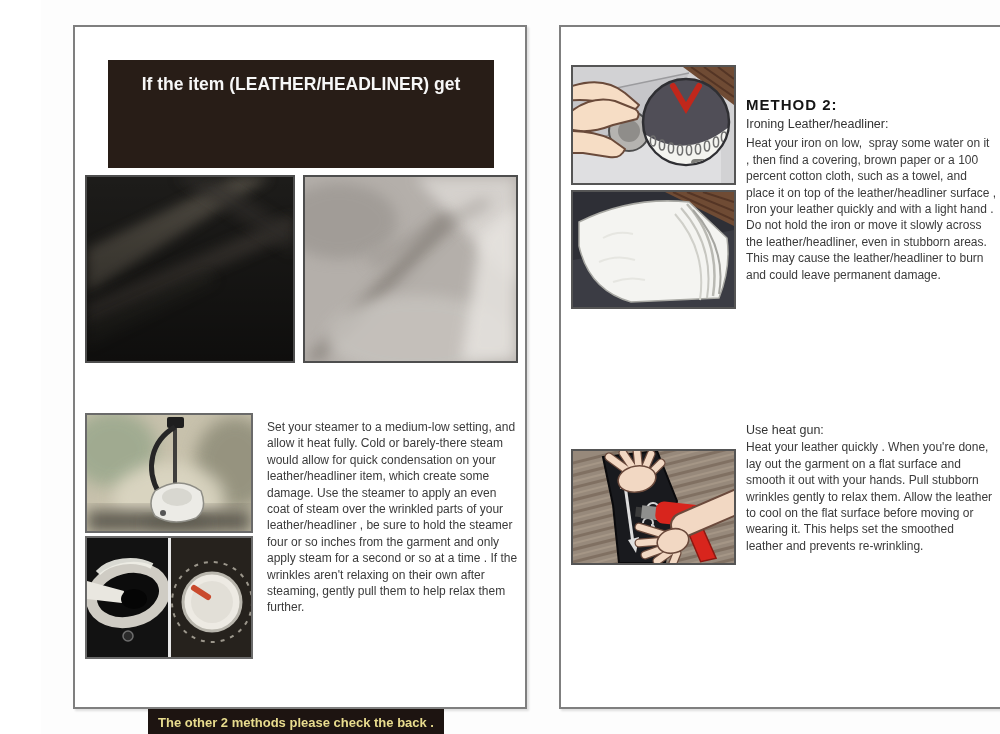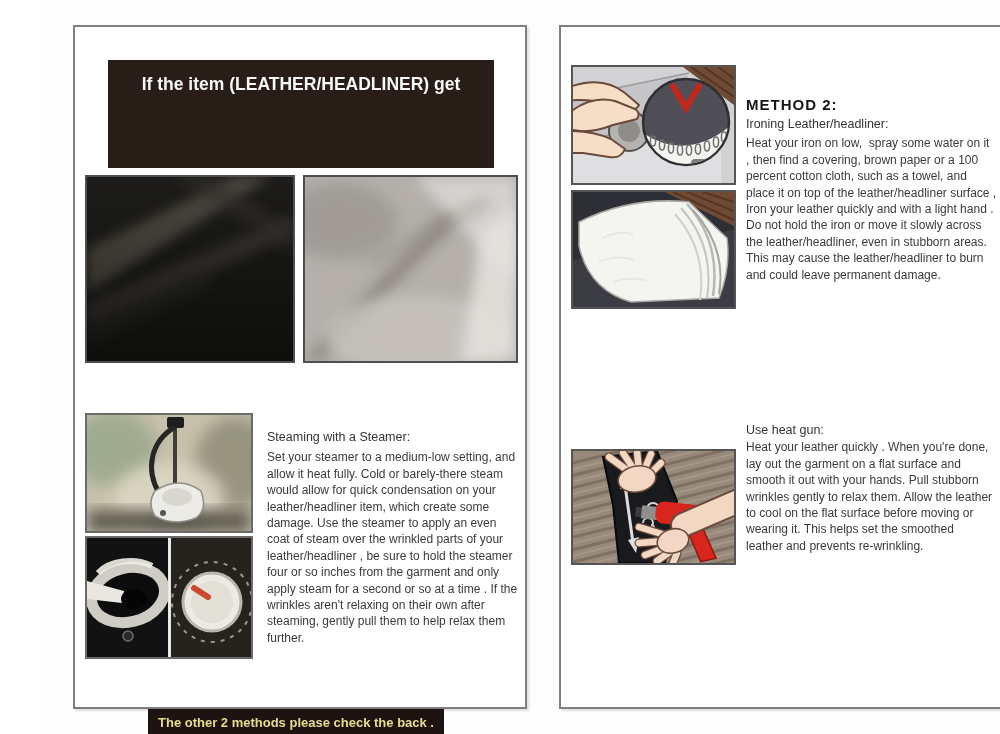--- a/index.html
+++ b/index.html
@@ -139,21 +139,20 @@
           <circle cx="125" cy="64" r="40" fill="none" stroke="#b9b4a8" stroke-width="2" stroke-dasharray="4 6" opacity=".8"></circle>
           <circle cx="125" cy="64" r="29" fill="#edeae3"></circle>
           <circle cx="125" cy="64" r="29" fill="none" stroke="#b9b6ad" stroke-width="3"></circle>
           <circle cx="125" cy="64" r="21" fill="#e2dfd7"></circle>
           <line x1="107" y1="50" x2="121" y2="59" stroke="#c94a2d" stroke-width="6" stroke-linecap="round"></line>
         </g>
       </svg>
     </div>
 
     <div class="method method1-text">
-      <p class="subtitle">Steaming with a Steamer:</p>
       <p class="body-text">Set your steamer to a medium-low setting, and
 allow it heat fully. Cold or barely-there steam
 would allow for quick condensation on your
 leather/headliner item, which create some
 damage. Use the steamer to apply an even
 coat of steam over the wrinkled parts of your
 leather/headliner , be sure to hold the steamer
 four or so inches from the garment and only
 apply steam for a second or so at a time . If the
 wrinkles aren't relaxing on their own after

